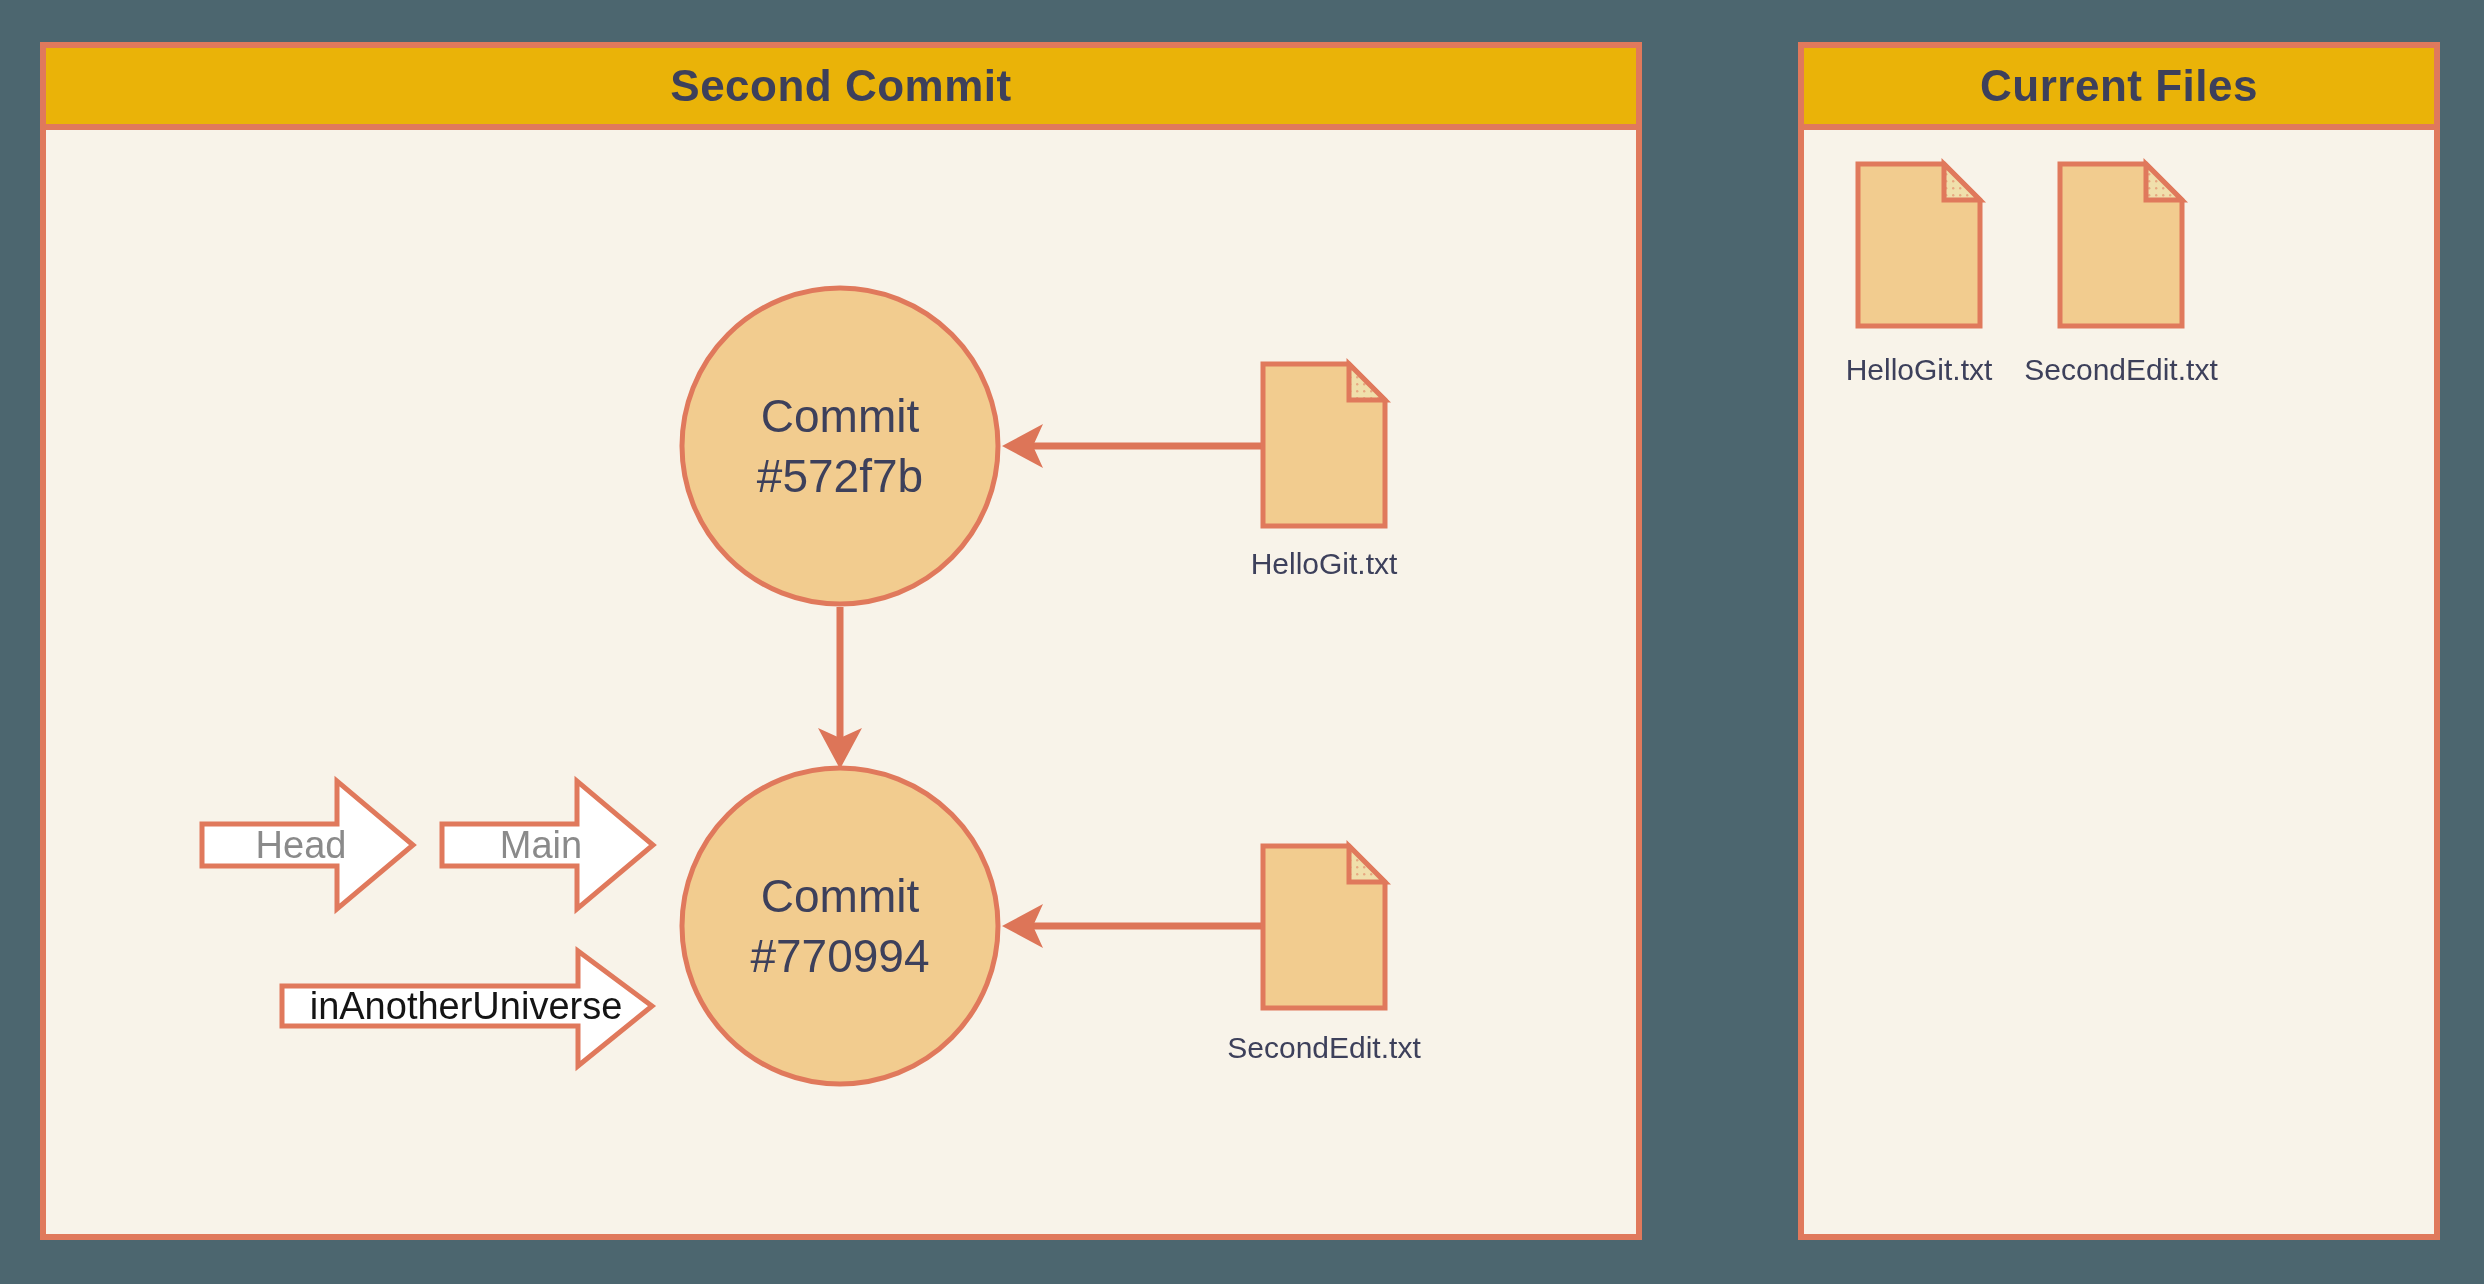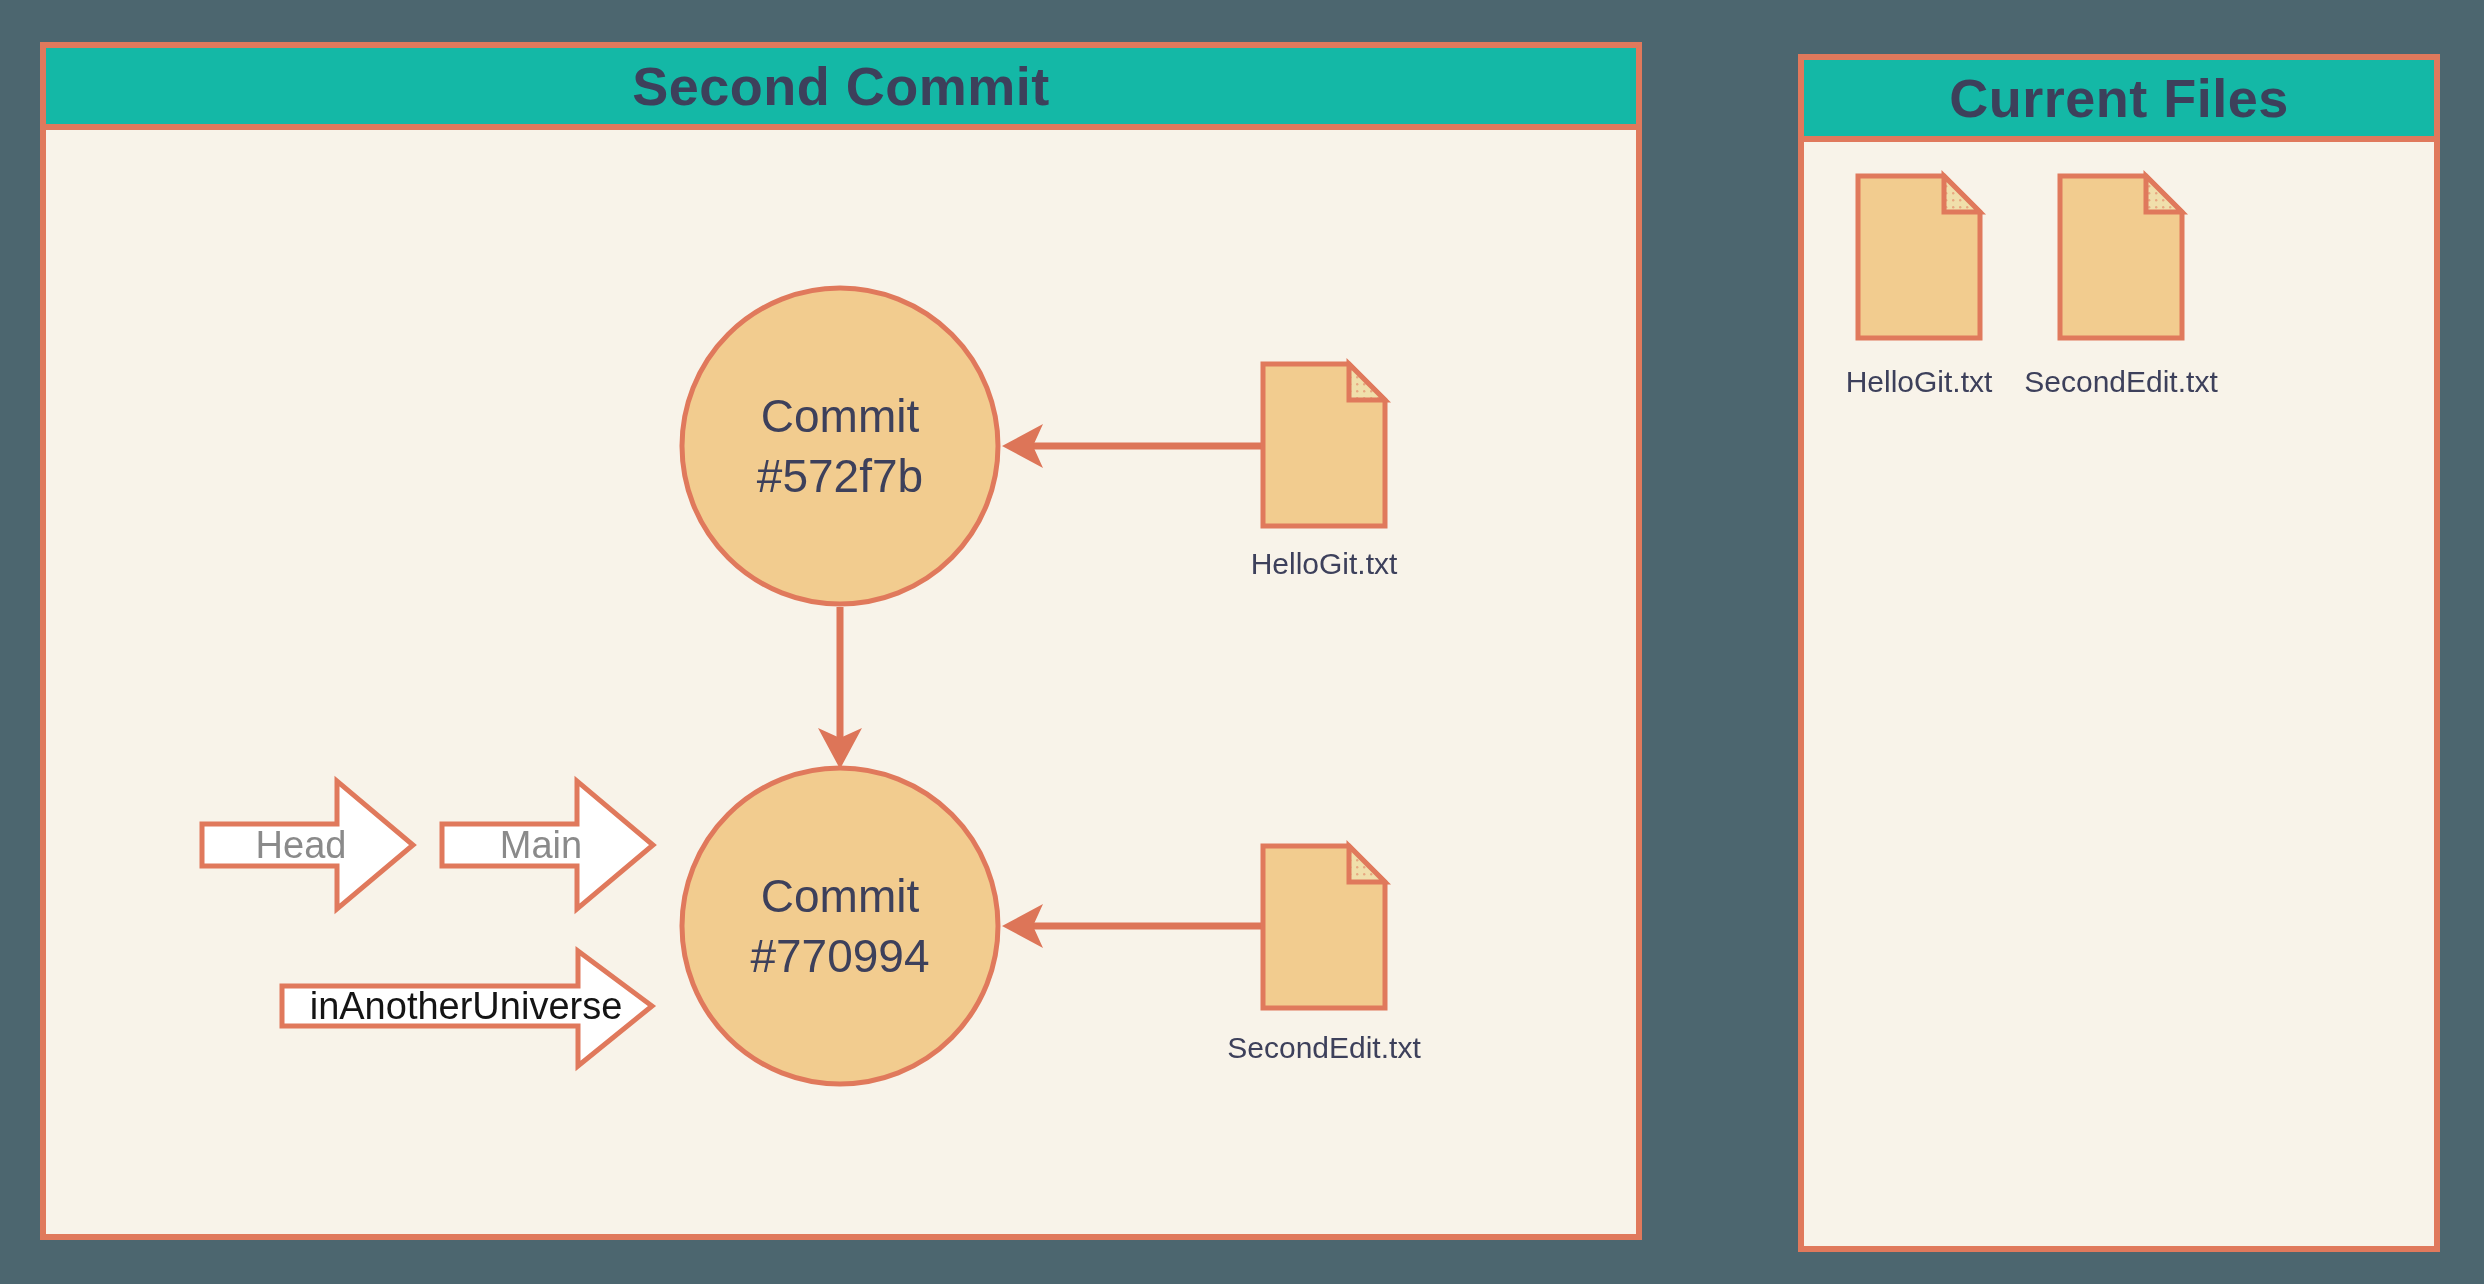--- a/index.html
+++ b/index.html
@@ -13,29 +13,29 @@
   }
   .panel {
     position: absolute;
     top: 42px;
     height: 1198px;
     box-sizing: border-box;
     border: 6px solid #e0795c;
     background: #f8f3e9;
   }
   .panel-left  { left: 40px;   width: 1602px; }
-  .panel-right { left: 1798px; width: 642px; margin-top: 12px;  }
+  .panel-right { left: 1798px; width: 642px;  }
   .panel-header {
     height: 76px;
-    background: #14b8a6;
+    background: #eab308;
     border-bottom: 6px solid #e0795c;
     display: flex;
     align-items: center;
     justify-content: center;
-    font-size: 54px;
+    font-size: 44px;
     font-weight: bold;
     color: #3d405b;
     letter-spacing: 0.5px;
   }
   .panel-body {
     position: relative;
     width: 100%;
     height: calc(100% - 82px);
   }
   svg { display: block; }

